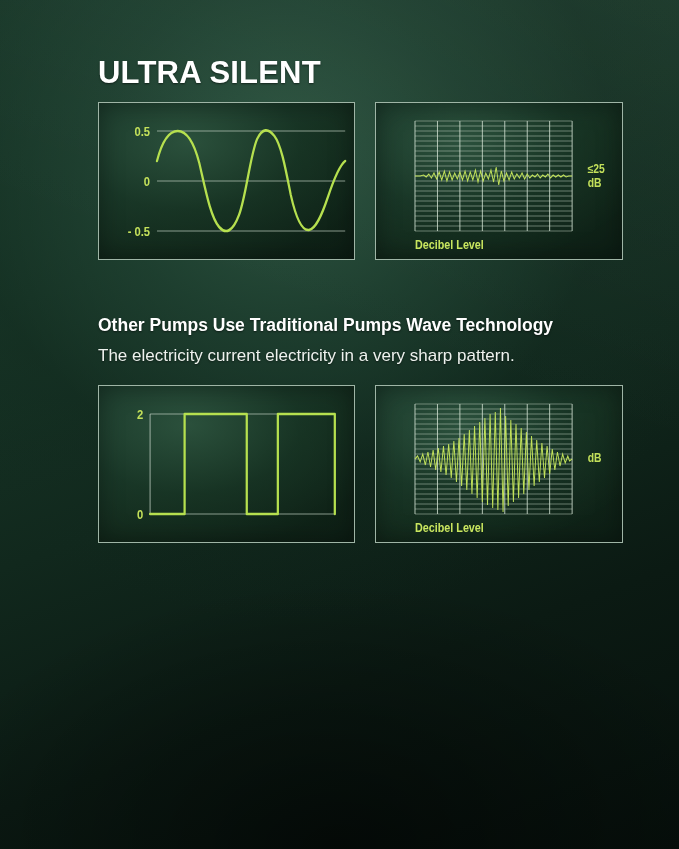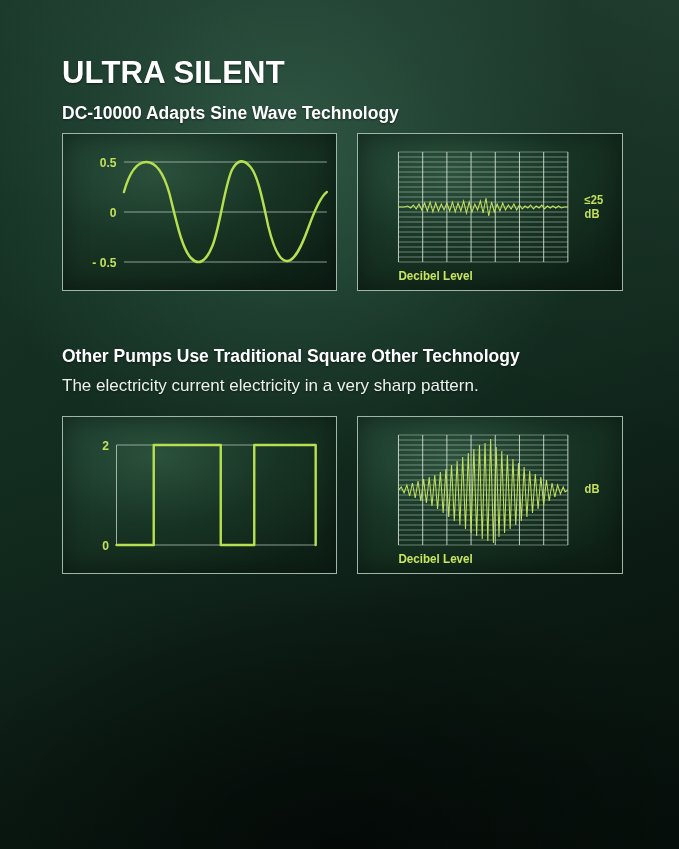--- a/index.html
+++ b/index.html
@@ -27,20 +27,21 @@
     position: absolute;
     inset: 0;
     background: linear-gradient(200deg, rgba(255,255,255,0.035) 0%, rgba(255,255,255,0.0) 42%),
                 radial-gradient(ellipse 90% 45% at 50% 100%, rgba(0,0,0,0.55) 0%, rgba(0,0,0,0) 70%);
     pointer-events: none;
   }
   .content {
     position: relative;
     z-index: 2;
     padding: 56px 56px 0 62px;
+    margin-left: 36px;
   }
   .headline {
     color: #ffffff;
     font-size: 31px;
     font-weight: bold;
     letter-spacing: 0.2px;
     line-height: 1.1;
     margin: 0 0 12px 0;
     text-shadow: 0 1px 2px rgba(0,0,0,0.5);
   }
@@ -125,21 +126,20 @@
   }
 </style>
 </head>
 <body>
 
 <div id="page">
   <div class="content">
 
     <h1 class="headline">ULTRA SILENT</h1>
 
-    <h2 class="section-title">DC-10000 Adapts Sine Wave Technology</h2>
 
     <div class="panels">
 
       <div class="panel panel-wave">
         <svg viewBox="0 0 272 156" preserveAspectRatio="none">
           <line class="grid-line" x1="44" y1="28" x2="262" y2="28"></line>
           <line class="grid-line" x1="44" y1="78" x2="262" y2="78"></line>
           <line class="grid-line" x1="44" y1="128" x2="262" y2="128"></line>
           <text class="axis-label" x="36" y="33" text-anchor="end">0.5</text>
           <text class="axis-label" x="36" y="83" text-anchor="end">0</text>
@@ -187,21 +187,21 @@
           </g>
           <path class="signal-path" d="M22,73 L28,73 L32,72 L35,74 L38,71 L41,75 L44,70 L47,76 L50,69 L53,77 L56,68 L59,78 L62,69 L65,77 L68,70 L71,76 L74,69 L77,77 L80,68 L83,78 L86,69 L89,77 L92,67 L95,79 L98,68 L101,78 L104,70 L107,76 L110,67 L113,79 L116,64 L119,82 L122,68 L125,78 L128,70 L131,77 L134,69 L137,76 L140,71 L143,75 L146,70 L149,76 L152,71 L155,75 L158,72 L161,74 L164,71 L167,75 L170,72 L173,74 L176,71 L179,75 L182,72 L185,74 L188,72 L191,74 L194,72 L197,74 L200,73 L204,73"></path>
           <text class="axis-label-sm" x="222" y="70" text-anchor="start">≤25</text>
           <text class="axis-label-sm" x="222" y="84" text-anchor="start">dB</text>
           <text class="db-caption" x="22" y="146" text-anchor="start">Decibel Level</text>
         </svg>
       </div>
 
     </div>
 
-    <h2 class="section-title">Other Pumps Use Traditional Square Other Technology</h2>
+    <h2 class="section-title">Other Pumps Use Traditional Pumps Wave Technology</h2>
     <p class="section-body">The electricity current electricity in a very sharp pattern.</p>
 
     <div class="panels">
 
       <div class="panel panel-wave">
         <svg viewBox="0 0 272 156" preserveAspectRatio="none">
           <line class="grid-line" x1="36" y1="28" x2="250" y2="28"></line>
           <line class="grid-line" x1="36" y1="128" x2="250" y2="128"></line>
           <line class="axis-line" x1="36" y1="28" x2="36" y2="128"></line>
           <text class="axis-label" x="28" y="33" text-anchor="end">2</text>

